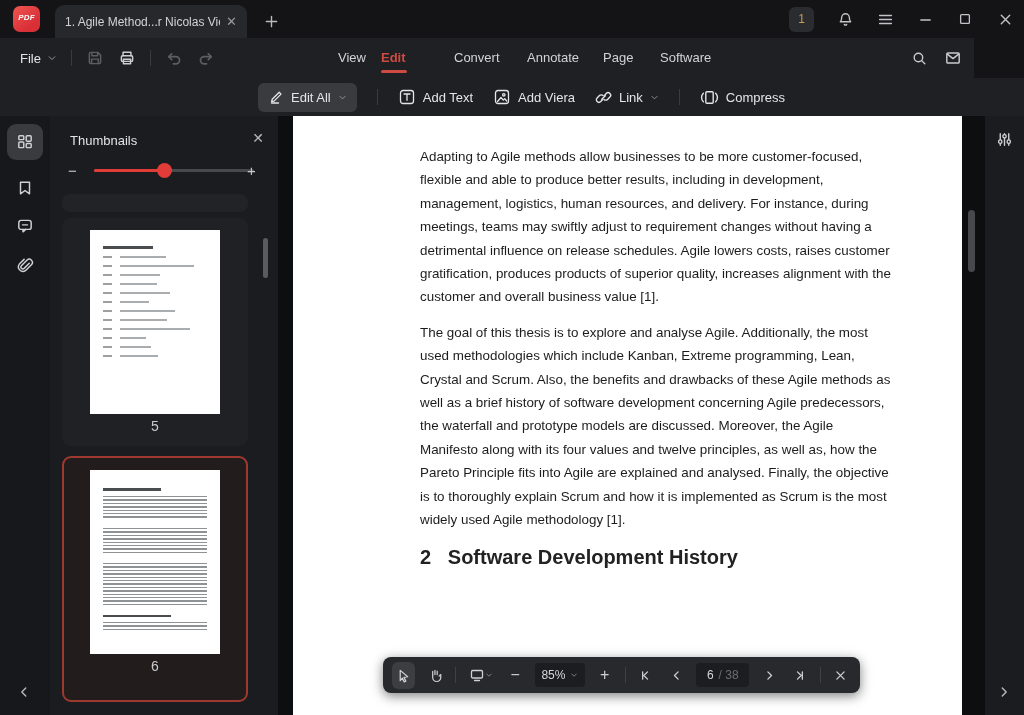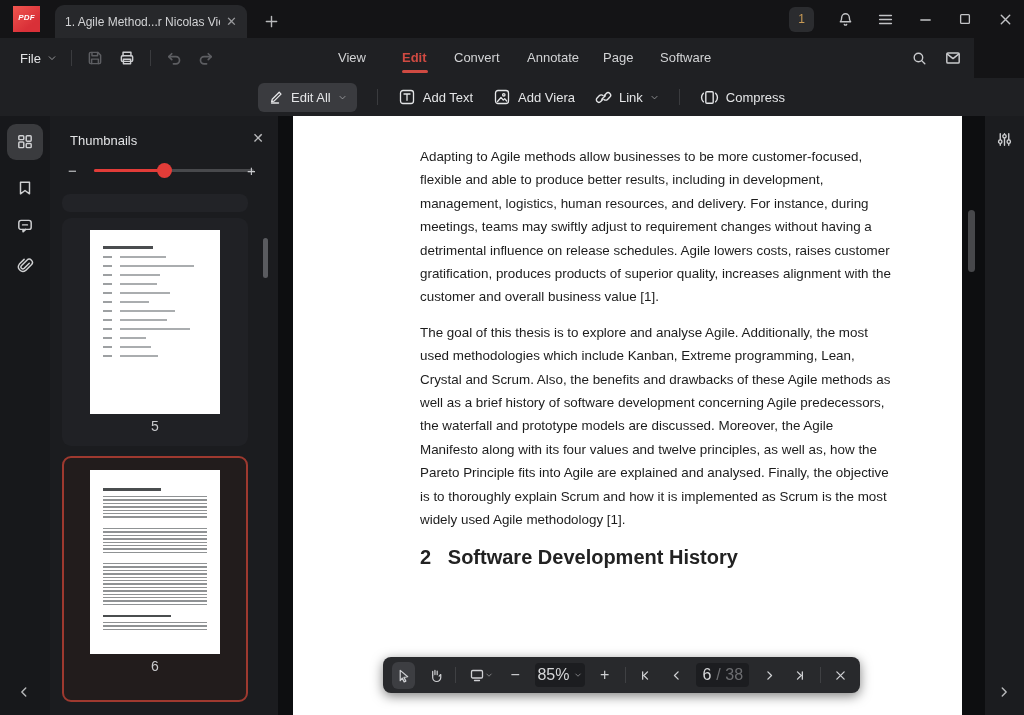--- a/index.html
+++ b/index.html
@@ -7,21 +7,21 @@
   #root {
     position:relative; width:1024px; height:715px; overflow:hidden;
     font-family:"Liberation Sans", sans-serif; background:#141416; color:#d5d6d8;
     -webkit-font-smoothing:antialiased;
   }
   svg { display:block; }
   .ic { stroke:currentColor; fill:none; stroke-width:1.3; stroke-linecap:round; stroke-linejoin:round; }
 
   
   .titlebar { position:absolute; left:0; top:0; width:1024px; height:38px; background:#141416; }
-  .pdf-logo { position:absolute; left:13px; top:6px; width:27px; height:26px; border-radius:0;
+  .pdf-logo { position:absolute; left:13px; top:6px; width:27px; height:26px; border-radius:7px;
     background:linear-gradient(140deg,#f0564f 0%, #d93038 70%); }
   .pdf-logo span { position:absolute; left:0; top:7px; width:100%; text-align:center;
     font-size:8px; font-weight:bold; font-style:italic; color:#fff; letter-spacing:.2px; }
   .tab { position:absolute; left:55px; top:5px; width:192px; height:33px; background:#27282b;
     border-radius:9px 9px 0 0; display:flex; align-items:center; padding:0 10px; }
   .tab-title { flex:1; font-size:12px; color:#d2d3d5; white-space:nowrap; overflow:hidden; }
   .tab-close { color:#9a9b9e; font-size:13px; margin-left:6px; cursor:default; }
   .newtab { position:absolute; left:259px; top:9px; width:24px; height:24px; color:#b9babc;
     display:flex; align-items:center; justify-content:center; }
   .tb-right { position:absolute; right:10px; top:0; height:38px; display:flex; align-items:center; gap:22px; }
@@ -108,21 +108,21 @@
     font-size:12.5px; color:#ededee; box-shadow:0 3px 10px rgba(0,0,0,.45); z-index:5; }
 
   
   .bottom-pill { position:absolute; left:383px; top:657px; width:477px; height:36px; background:#28292c;
     border-radius:8px; box-shadow:0 3px 12px rgba(0,0,0,.5); display:flex; align-items:center;
     padding:0 9px; gap:10px; z-index:5; color:#cfd0d3; }
   .bp-btn { display:flex; align-items:center; justify-content:center; width:24px; height:24px; }
   .bp-btn.active { background:#3d3e42; border-radius:6px; width:27px; height:27px; }
   .bp-div { width:1px; height:16px; background:#3f4043; }
   .inset { background:#1c1d20; border-radius:4px; height:24px; display:flex; align-items:center;
-    justify-content:center; font-size:16px; color:#d6d7d9; gap:5px; }
+    justify-content:center; font-size:12px; color:#d6d7d9; gap:5px; }
   .zoom-box { width:58px; }
   .page-box { width:62px; }
   .page-total { color:#6c6d70; }
   .pm { font-size:16px; color:#cfd0d3; }
 </style>
 </head>
 <body>
 
 <div id="root">
 
@@ -201,21 +201,21 @@
       </span>
       <span class="dimicon">
         <svg width="18" height="18" viewBox="0 0 16 16" class="ic" style="stroke-width:1.5">
             <path d="M12.5 6.8H6.3a3.2 3.2 0 0 0 0 6.4h2.2"></path>
             <path d="M10 4.2l2.6 2.6L10 9.4"></path>
           </svg>
       </span>
     </div>
     <div class="nav">
       <span class="nav-item" style="left:338px">View</span>
-      <span class="nav-item active" style="left:402px">
+      <span class="nav-item active" style="left:381px">
         <span>Edit</span>
         <span class="nav-underline"></span>
       </span>
       <span class="nav-item" style="left:454px">Convert</span>
       <span class="nav-item" style="left:527px">Annotate</span>
       <span class="nav-item" style="left:603px">Page</span>
       <span class="nav-item" style="left:660px">Software</span>
     </div>
     <div class="mb-right">
       <span>

